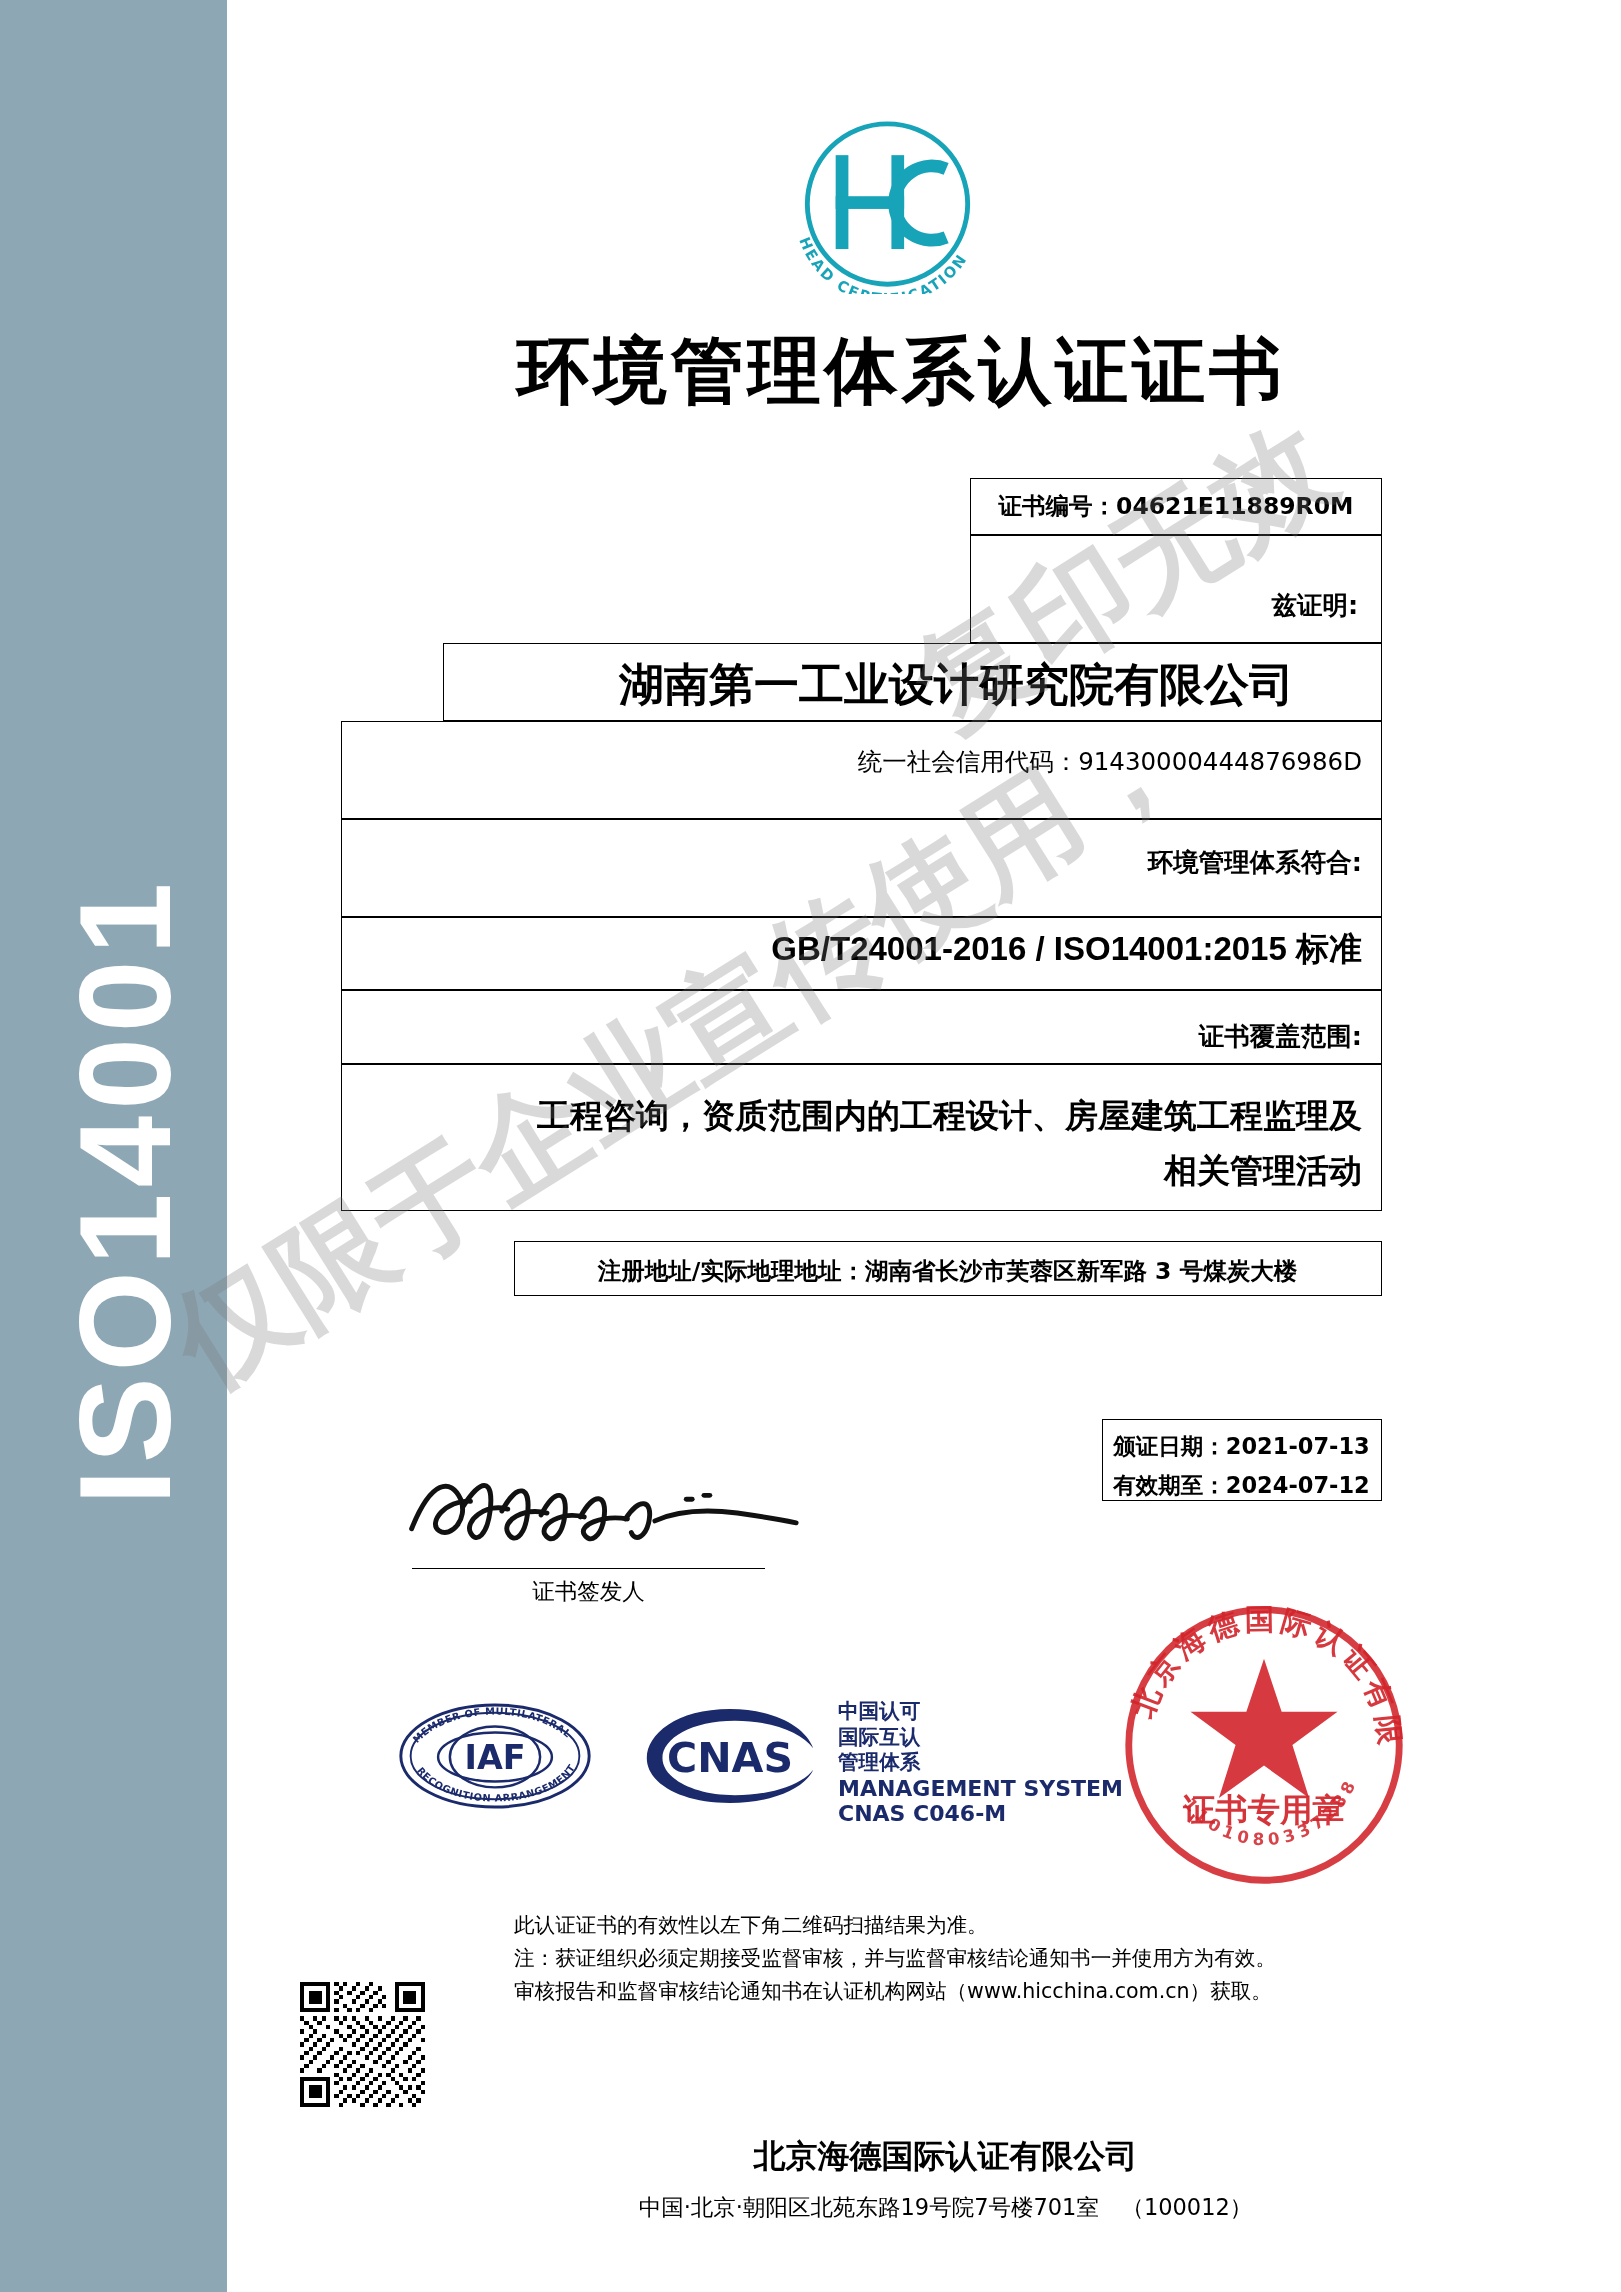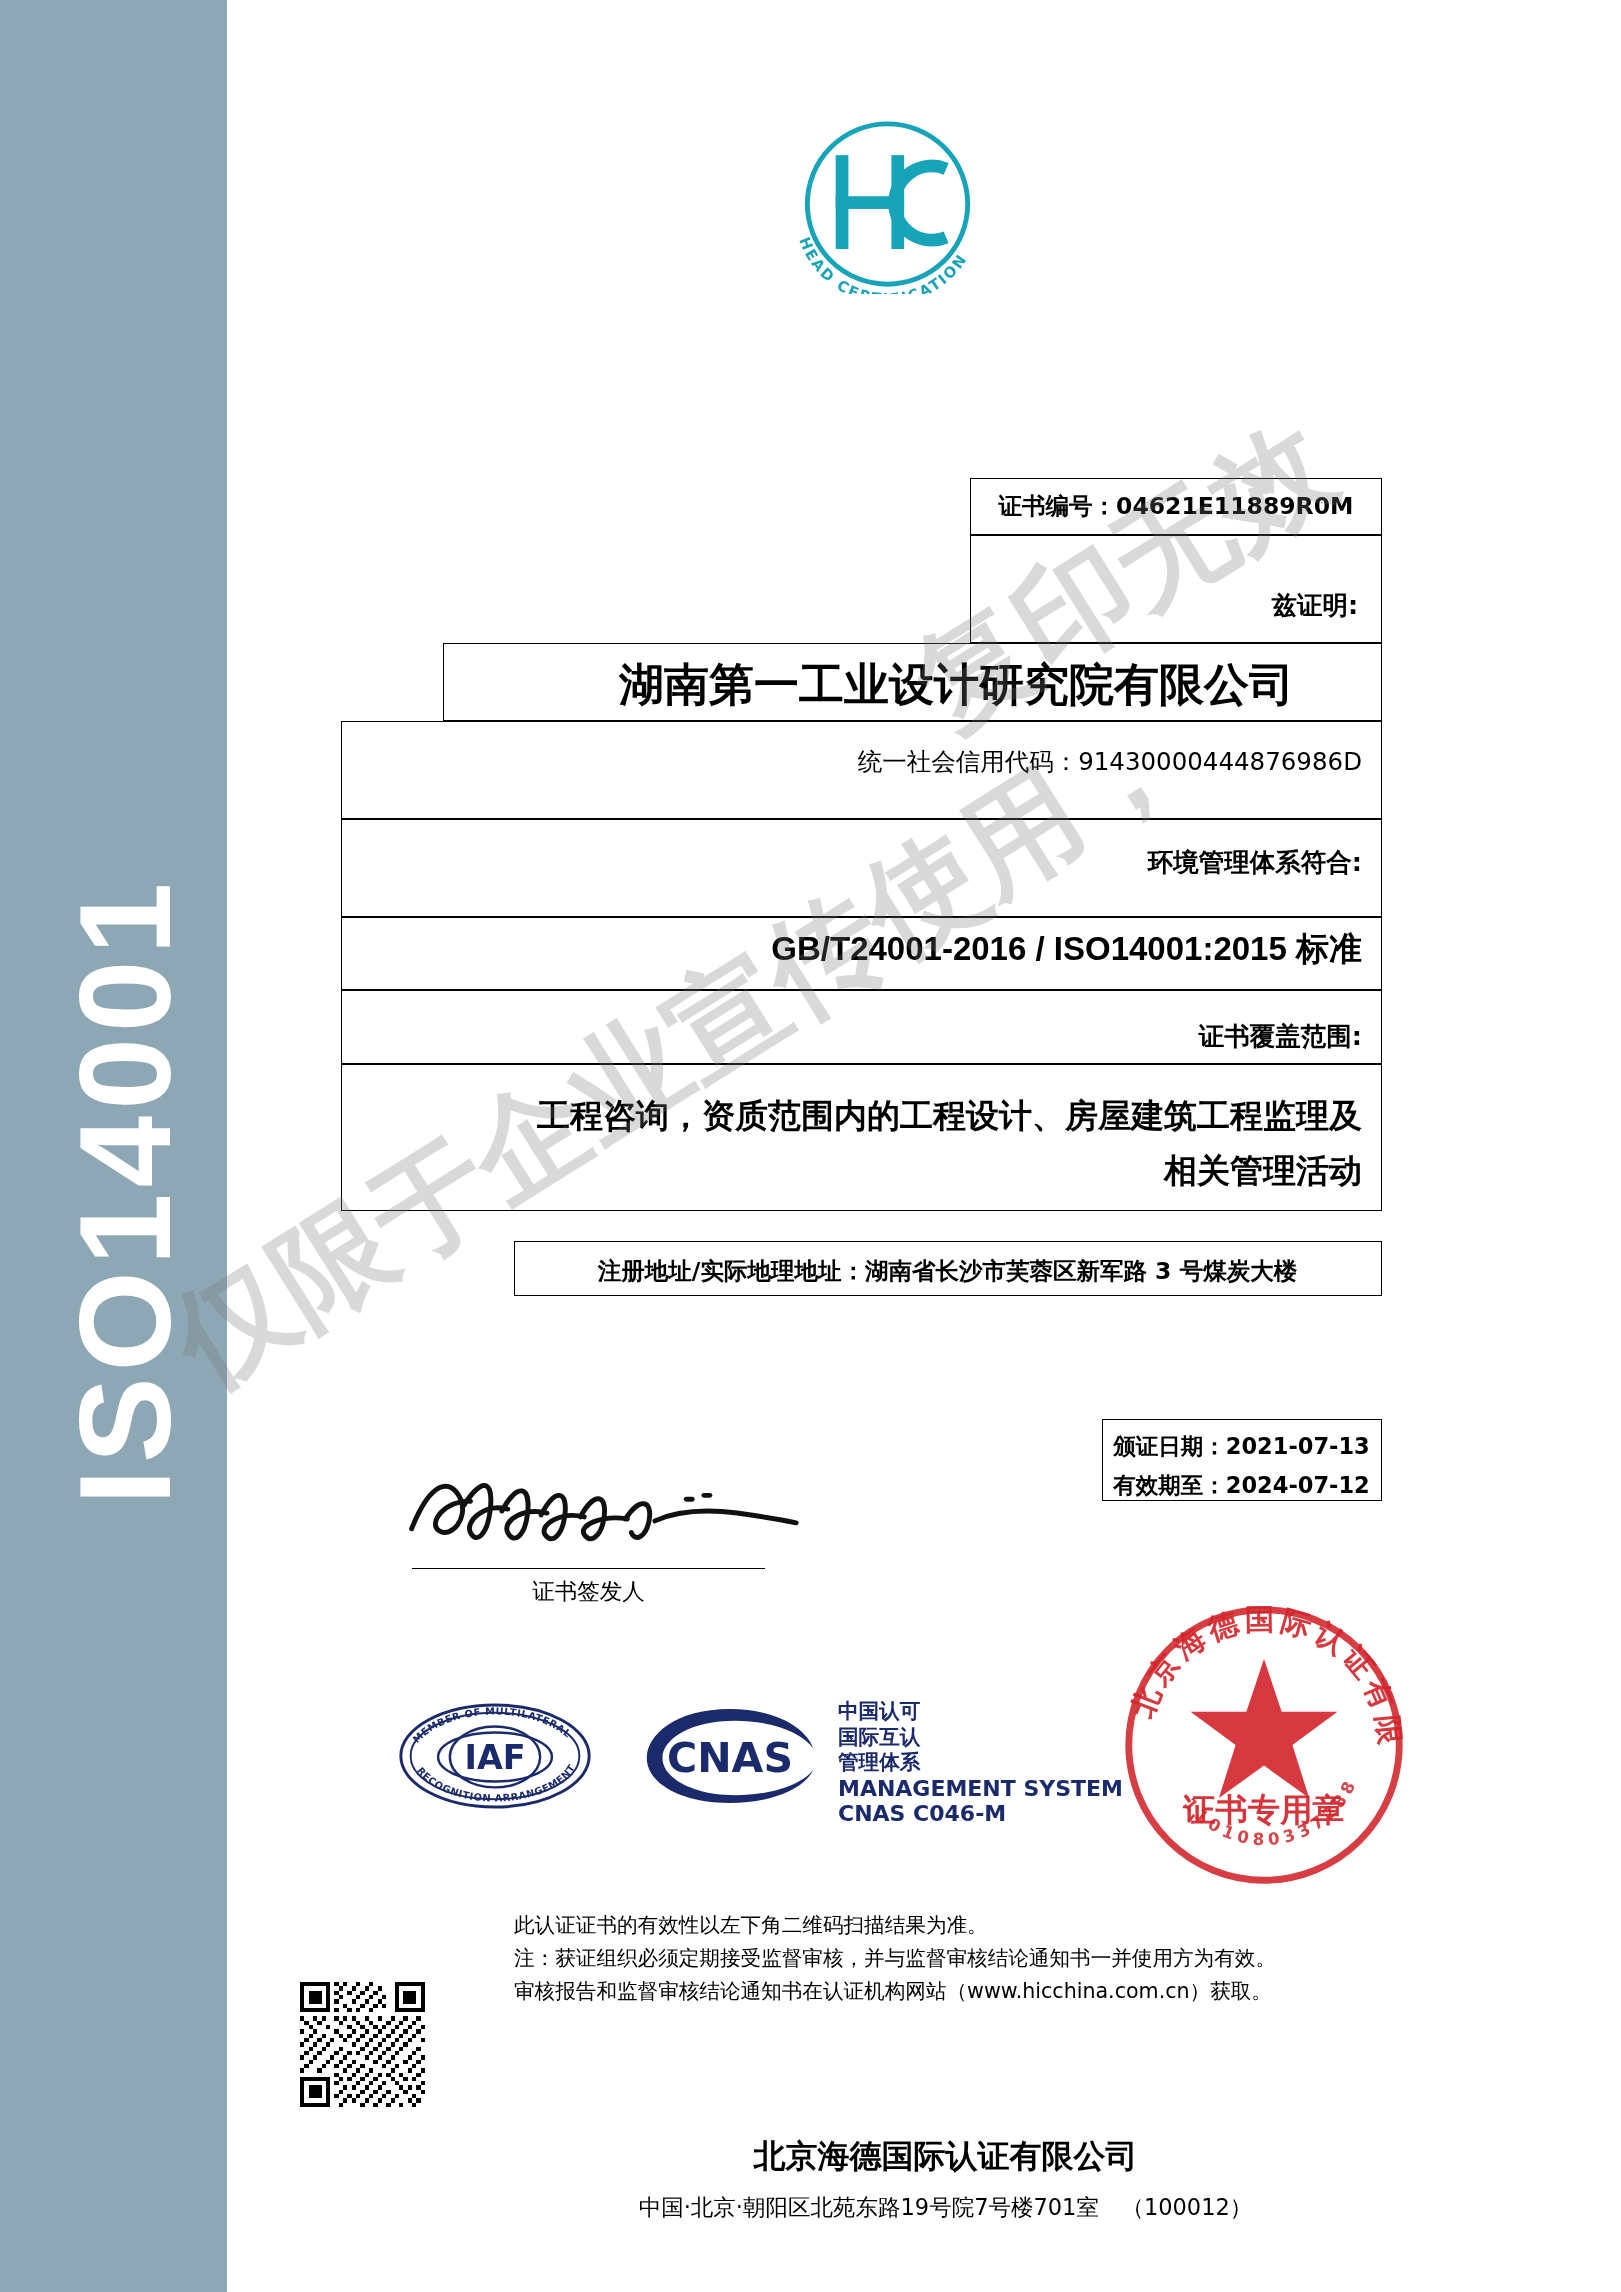--- a/index.html
+++ b/index.html
@@ -425,20 +425,21 @@
       <rect x="72" y="80" width="70" height="13" fill="#17a3b8"></rect>
       <rect x="129" y="38" width="13" height="96" fill="#17a3b8"></rect>
 
       <path d="M 185 52 A 38 38 0 1 0 185 122" fill="none" stroke="#17a3b8" stroke-width="13"></path>
       <text font-family="DejaVu Sans, sans-serif" font-size="15" font-weight="bold" fill="#17a3b8" letter-spacing="2.2">
         <textPath href="#arcpath" startOffset="10%">HEAD CERTIFICATION</textPath>
       </text>
     </svg>
   </div>
 
+  <div class="main-title">环境管理体系认证证书</div>
 
   <div class="box cert-no-box"></div>
   <div class="cert-no-text">
     <span>证书编号：</span><span>04621E11889R0M</span>
   </div>
 
   <div class="box hereby-box"></div>
   <div class="hereby-text">兹证明:</div>
 
   <div class="box company-box"></div>

